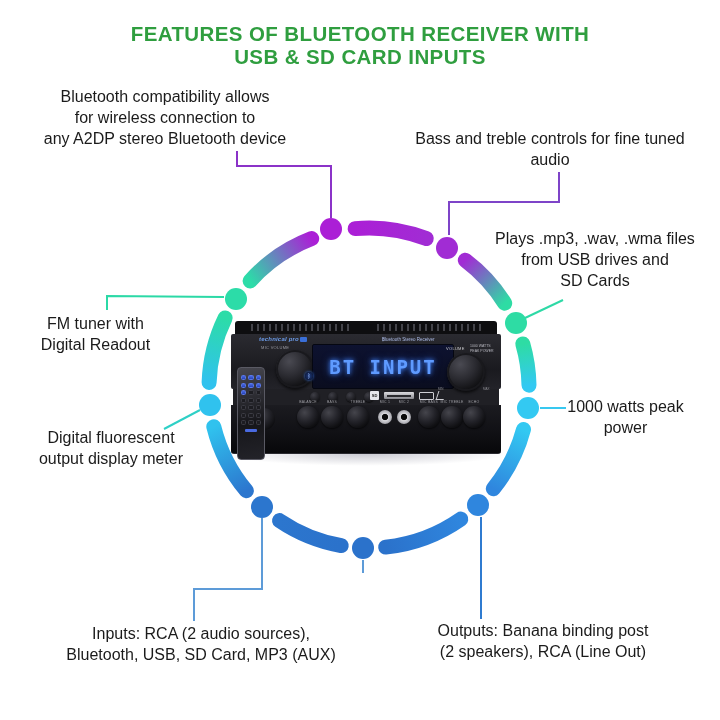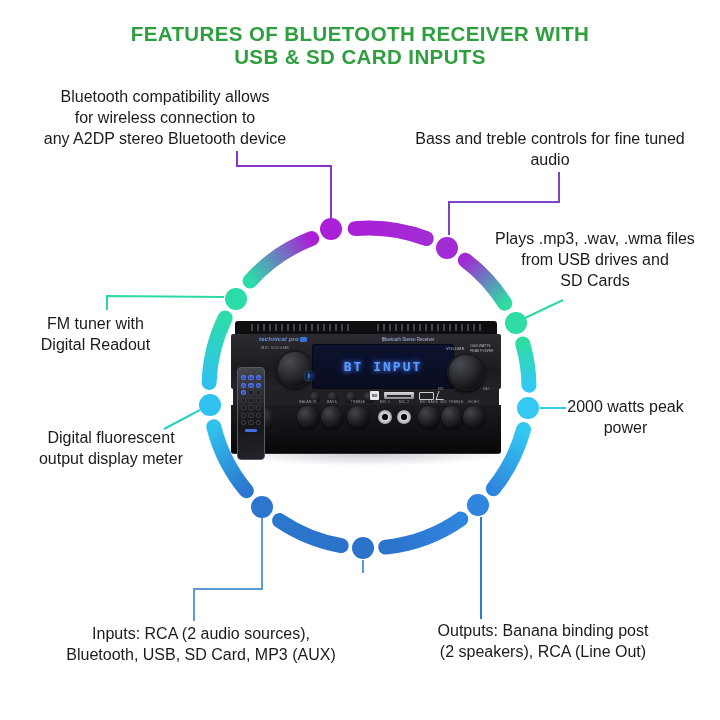--- a/index.html
+++ b/index.html
@@ -45,21 +45,21 @@
       margin-left:1px;vertical-align:middle;border-radius:1px;}
   .mic-vol{left:30px;top:24px;font-size:4px;color:#9a9aa2;letter-spacing:.3px;white-space:nowrap;}
   .knob{border-radius:50%;
       background:radial-gradient(circle at 35% 30%,#4a4a52,#2a2a30 42%,#0c0c0e 78%);
       box-shadow:0 2px 3px rgba(0,0,0,.65), inset 0 0 0 2px #19191d;}
   .knob-l{left:45px;top:29px;width:38px;height:38px;}
   .knob-r{left:216px;top:32px;width:38px;height:38px;}
   .display{left:81px;top:23px;width:140px;height:43px;border-radius:2px;
       background:linear-gradient(180deg,#0d1230 0%,#0a0d1f 100%);
       border:1px solid #050711;display:flex;align-items:center;justify-content:center;}
-  .disp-text{position:static;font-family:"DejaVu Sans Mono",monospace;font-size:13px;font-weight:bold;
+  .disp-text{position:static;font-family:"DejaVu Sans Mono",monospace;font-size:19px;font-weight:bold;
       color:#5f9bff;letter-spacing:2px;
       text-shadow:0 0 4px #3b7bf0,0 0 9px rgba(70,130,255,.65);}
   .disp-head{left:81px;top:16px;width:140px;text-align:center;font-size:4.5px;color:#aebde8;
       white-space:nowrap;}
   .bt-glyph{left:74px;top:51px;width:8px;height:8px;border-radius:50%;font-size:6px;
       line-height:8px;text-align:center;color:#9fc0ff;
       background:radial-gradient(circle,#1e3a7a,#0a1330);box-shadow:0 0 3px #3b7bf0;}
   .vol-label{left:215px;top:25px;font-size:4px;color:#c8c8cc;letter-spacing:.3px;}
   .pow-label{left:239px;top:23px;font-size:3.5px;line-height:4.5px;color:#b8b8c0;
       white-space:pre-line;}
@@ -190,21 +190,21 @@
   <div class="feature f1">Bluetooth compatibility allows
 for wireless connection to
 any A2DP stereo Bluetooth device</div>
   <div class="feature f2">Bass and treble controls for fine tuned
 audio</div>
   <div class="feature f3">Plays .mp3, .wav, .wma files
 from USB drives and
 SD Cards</div>
   <div class="feature f4">FM tuner with
 Digital Readout</div>
-  <div class="feature f5">2000 watts peak
+  <div class="feature f5">1000 watts peak
 power</div>
   <div class="feature f6">Digital fluorescent
 output display meter</div>
   <div class="feature f8">Inputs: RCA (2 audio sources),
 Bluetooth, USB, SD Card, MP3 (AUX)</div>
   <div class="feature f9">Outputs: Banana binding post
 (2 speakers), RCA (Line Out)</div>
 
   <div class="device">
     <div class="layer-top"></div>

